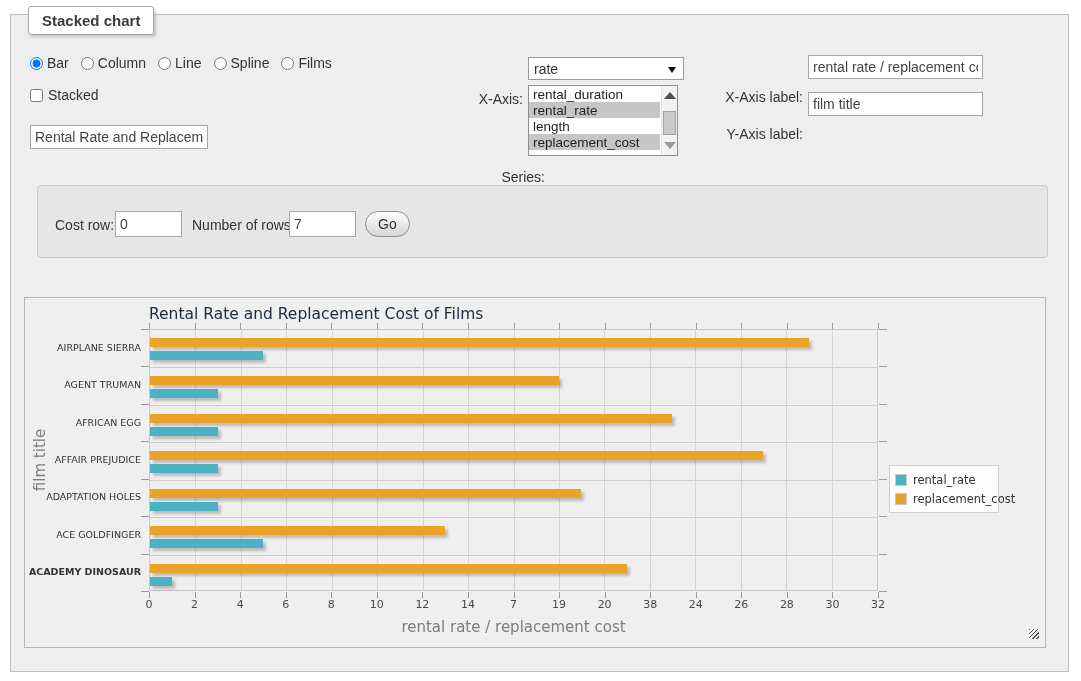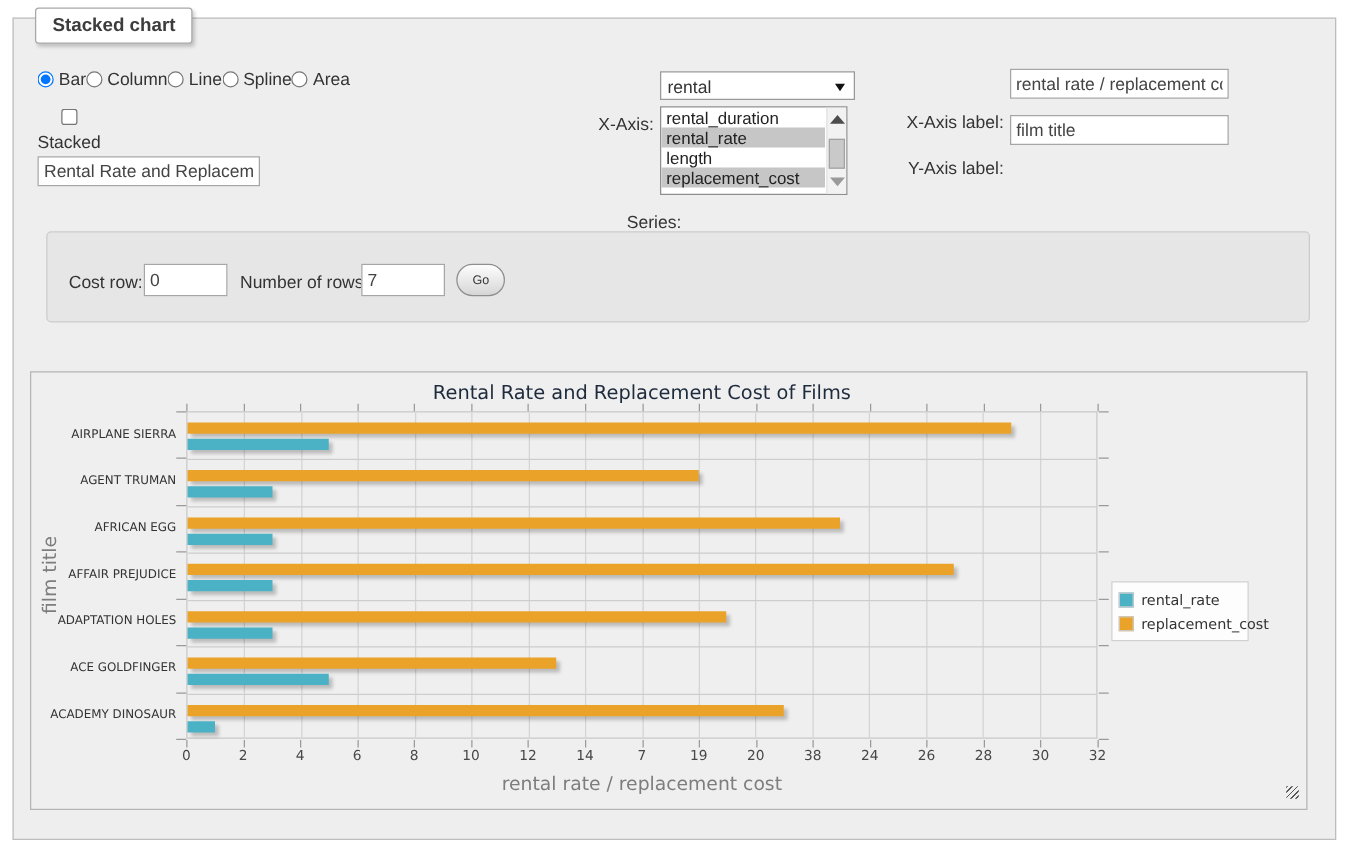--- a/index.html
+++ b/index.html
@@ -11,25 +11,25 @@
   
   .fieldset-box { left:10px; top:14px; width:1059px; height:658px;
     background:#eeeeee; border:1px solid #bdbdbd; }
   .legend-box { left:28px; top:6px; background:#ffffff; border:1px solid #a8a8a8;
     border-radius:3px; padding:5px 13px; font-size:15px; font-weight:bold; color:#3c3c3c;
     box-shadow:2px 2px 3px rgba(0,0,0,0.18); z-index:5; }
 
   
   .form-label { font-size:14px; color:#333; }
   .right-lab { text-align:right;margin-top:30px; }
-  .radio-row { left:30px; top:55px; display:flex; align-items:center; gap:0; }
+  .radio-row { left:30px; top:55px; display:flex; align-items:center; gap:12px; }
   .radio-item { display:flex; align-items:center; gap:4px; font-size:14px; color:#333; }
   .radio-item input { width:13px; height:13px; margin:0; }
   .check-row { left:30px; top:87px; display:flex; align-items:center; gap:5px;
-    font-size:14px; color:#333;flex-direction:column; }
+    font-size:14px; color:#333; }
   .check-row input { width:13px; height:13px; margin:0; }
   input[type=text] { border:1px solid #a6a6a6; background:#fff; font-size:14px;
     color:#444; padding:0 4px; font-family:"Liberation Sans",sans-serif; }
 
   .title-input { left:30px; top:125px; width:178px; height:24px; }
 
   .xaxis-caption { left:430px; top:61px; width:93px; }
   .select-box { left:528px; top:57px; width:156px; height:23px; background:#fff;
     border:1px solid #999; font-size:14px; color:#333; display:flex; align-items:center;
     padding-left:5px; position:absolute; }
@@ -58,29 +58,29 @@
   .ylab-caption { left:713px; top:96px; width:90px; }
   .ylab-input { left:808px; top:92px; width:175px; height:24px; }
 
   
   .rows-panel { left:37px; top:185px; width:1011px; height:73px; background:#e6e6e6;
     border:1px solid #cbcbcb; border-radius:4px; }
   .startrow-label { left:55px; top:217px; }
   .startrow-input { left:115px; top:211px; width:67px; height:26px; }
   .numrows-label { left:192px; top:217px; }
   .numrows-input { left:289px; top:211px; width:67px; height:26px; }
-  .go-button { left:365px; top:211px; height:26px; padding:0 12px; font-size:10px;
+  .go-button { left:365px; top:211px; height:26px; padding:0 12px; font-size:14px;
     color:#333; background:linear-gradient(#fdfdfd,#d6d6d6); border:1px solid #8e8e8e;
     border-radius:13px; font-family:"Liberation Sans",sans-serif; cursor:pointer; }
 
   
   .chart-font { font-family:"DejaVu Sans", sans-serif; }
   .chart-container { left:24px; top:297px; width:1022px; height:351px;
     background:#efefef; border:1px solid #b5b5b5; }
-  .chart-title { left:124px; top:7px; width:729px; text-align:center; font-size:15.5px;
+  .chart-title { left:124px; top:7px; width:729px; font-size:15.5px;
     color:#1e2b3c; }
   .plot-grid { left:124px; top:31px; width:729px; height:262px; background:#efefef;
     border:1px solid #c9c9c9; }
   .vline { position:absolute; top:0; bottom:0; width:1px; background:#d4d4d4; }
   .band { position:absolute; left:0; width:100%; }
   .band-sep { border-top:1px solid #cdcdcd; }
   .bar { position:absolute; left:0; height:9px; box-shadow:3px 3px 3px rgba(0,0,0,0.22); }
   .cat-label { position:absolute; width:116px; text-align:right; font-size:9.5px;
     color:#333; line-height:1; }
   .tick { position:absolute; background:#9a9a9a; }
@@ -120,34 +120,34 @@
       <label class="radio-item">
         <input type="radio" name="ct" style="">
         <span>Line</span>
       </label>
       <label class="radio-item">
         <input type="radio" name="ct" style="">
         <span>Spline</span>
       </label>
       <label class="radio-item">
         <input type="radio" name="ct" style="">
-        <span>Area</span>
+        <span>Films</span>
       </label>
     </div>
 
   <label class="abs check-row">
     <input type="checkbox" style="">
     <span>Stacked</span>
   </label>
 
   <input type="text" class="abs title-input" value="Rental Rate and Replacemer" style="">
 
   <div class="abs form-label right-lab xaxis-caption">X-Axis:</div>
   <div class="select-box">
-    <span>rental</span>
+    <span>rate</span>
     <span class="select-arrow"></span>
   </div>
 
   <div class="abs form-label right-lab series-caption">Series:</div>
   <div class="abs listbox">
     <div>
         <div class="opt">rental_duration</div>
         <div class="opt sel">rental_rate</div>
         <div class="opt">length</div>
         <div class="opt sel">replacement_cost</div>
@@ -221,21 +221,21 @@
           <div class="bar" style="top: 21px; width: 3.09375%; background: rgb(75, 178, 197);"></div>
         </div>
       </div>
     <div class="abs" id="chart-annot" style="left:0;top:0;width:100%;height:100%;pointer-events:none;">
         <div class="cat-label" style="left: 0px; width: 116px; top: 44.7143px;">AIRPLANE SIERRA</div>
         <div class="cat-label" style="left: 0px; width: 116px; top: 82.1429px;">AGENT TRUMAN</div>
         <div class="cat-label" style="left: 0px; width: 116px; top: 119.571px;">AFRICAN EGG</div>
         <div class="cat-label" style="left: 0px; width: 116px; top: 157px;">AFFAIR PREJUDICE</div>
         <div class="cat-label" style="left: 0px; width: 116px; top: 194.429px;">ADAPTATION HOLES</div>
         <div class="cat-label" style="left: 0px; width: 116px; top: 231.857px;">ACE GOLDFINGER</div>
-        <div class="cat-label" style="left: 0px; width: 116px; top: 269.286px;">ACADEMY DINOSAUR</div>
+        <div class="cat-label" style="left: 0px; width: 116px; top: 269.286px; font-weight: bold;">ACADEMY DINOSAUR</div>
         <div class="tick" style="left: 124px; top: 294px; width: 1px; height: 6px;"></div>
         <div class="tick" style="left: 124px; top: 25px; width: 1px; height: 6px;"></div>
         <div class="xtick-label" style="left: 124px;">0</div>
         <div class="tick" style="left: 169.562px; top: 294px; width: 1px; height: 6px;"></div>
         <div class="tick" style="left: 169.562px; top: 25px; width: 1px; height: 6px;"></div>
         <div class="xtick-label" style="left: 169.562px;">2</div>
         <div class="tick" style="left: 215.125px; top: 294px; width: 1px; height: 6px;"></div>
         <div class="tick" style="left: 215.125px; top: 25px; width: 1px; height: 6px;"></div>
         <div class="xtick-label" style="left: 215.125px;">4</div>
         <div class="tick" style="left: 260.688px; top: 294px; width: 1px; height: 6px;"></div>

